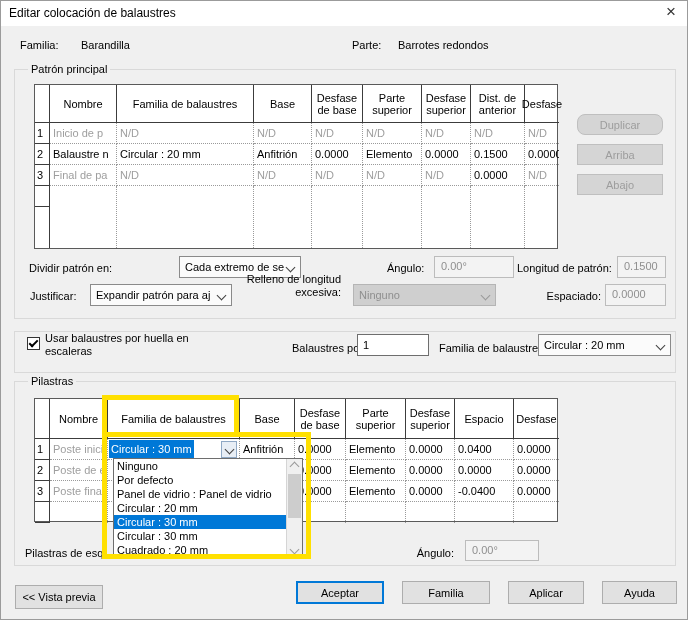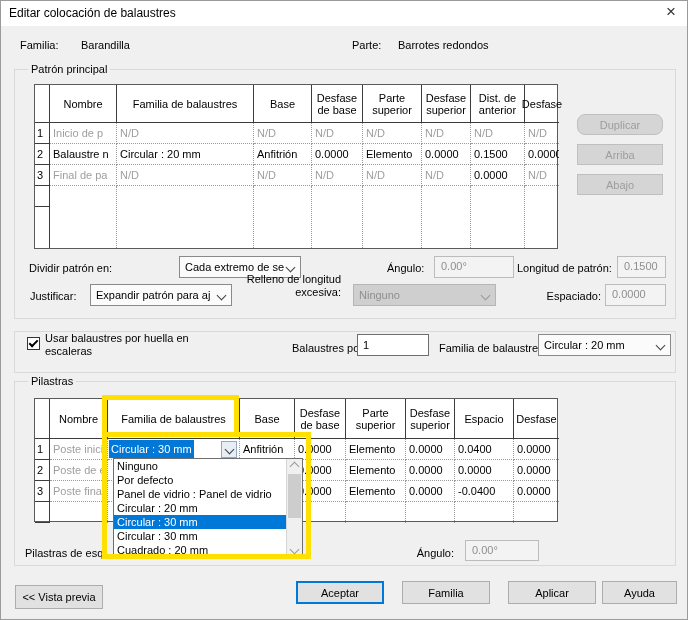--- a/index.html
+++ b/index.html
@@ -249,16 +249,16 @@
   <div class="hl" id="hl1"></div>
   <div class="hl" id="hl2"></div>
 
   <span class="lbl" style="left:24px;top:546px;">Pilastras de esq</span>
   <div class="wraplbl rlbl" style="left:395px;top:546px;width:58px;">Ángulo:</div>
   <div class="field" style="left:464px;top:539px;width:74px;height:21px;">0.00°</div>
 
   <div class="btn" style="left:14px;top:584px;width:88px;height:24px;">&lt;&lt; Vista previa</div>
   <div class="btn primary" style="left:295px;top:580px;width:88px;height:23px;">Aceptar</div>
   <div class="btn" style="left:401px;top:580px;width:88px;height:23px;">Familia</div>
-  <div class="btn" style="left:507px;top:580px;width:88px;height:23px;">Aplicar</div>
+  <div class="btn" style="left:507px;top:580px;width:76px;height:23px;">Aplicar</div>
   <div class="btn" style="left:601px;top:580px;width:75px;height:23px;">Ayuda</div>
 
 </div>
 
 </body></html>

